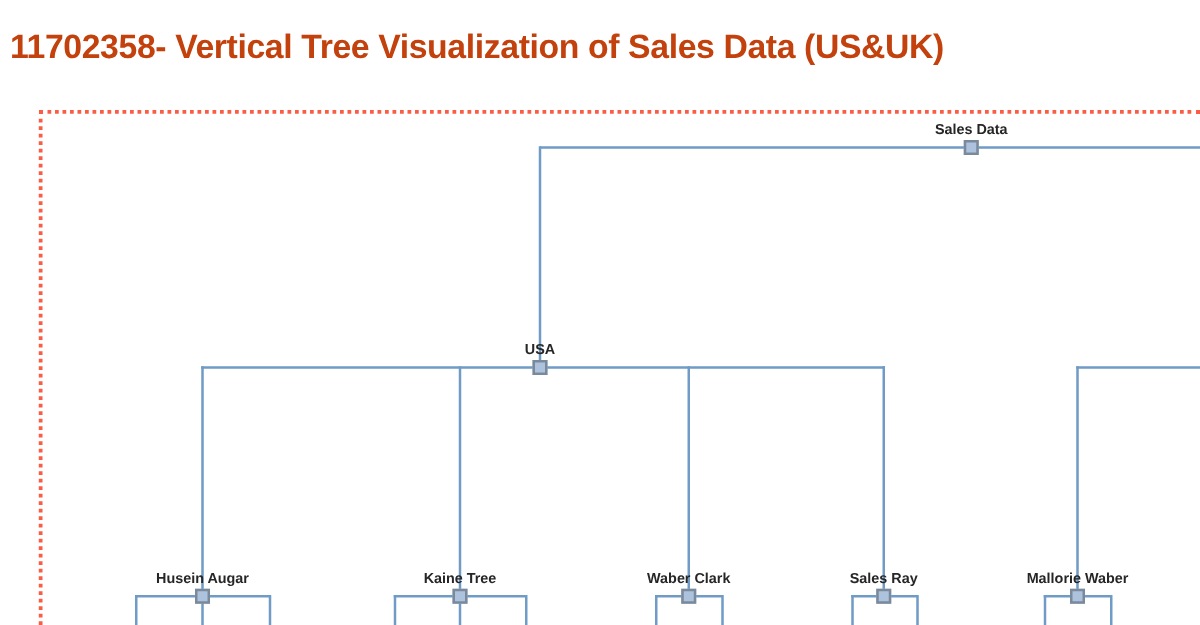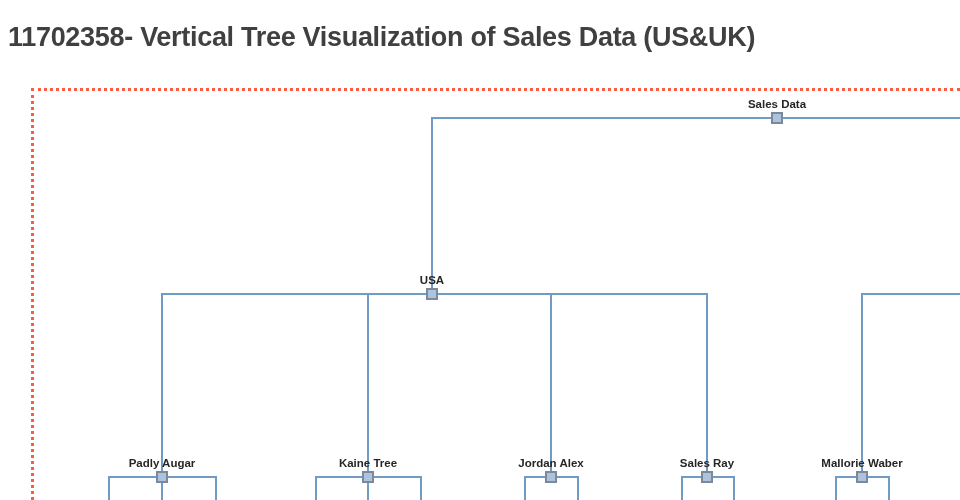--- a/index.html
+++ b/index.html
@@ -15,21 +15,21 @@
     font-family: "Liberation Sans", "DejaVu Sans", sans-serif;
     position: relative;
   }
 
   #page-title {
     position: absolute;
     left: 8px;
     top: 22px;
     font-size: 27px;
     font-weight: bold;
-    color: #404040;
+    color: #c2410c;
     letter-spacing: -0.3px;
     white-space: nowrap;
     font-family: "Liberation Sans", "DejaVu Sans", sans-serif;
   }
 
   
   #slide-frame {
     position: absolute;
     left: 31px;
     top: 88px;
@@ -135,31 +135,31 @@
     <span class="node-label">Sales Data</span>
     <span class="node-marker"></span>
   </div>
 
   <div class="node" style="left:432px; top:294px;">
     <span class="node-label">USA</span>
     <span class="node-marker"></span>
   </div>
 
   <div class="node" style="left:162px; top:477px;">
-    <span class="node-label">Padly Augar</span>
+    <span class="node-label">Husein Augar</span>
     <span class="node-marker"></span>
   </div>
 
   <div class="node" style="left:368px; top:477px;">
     <span class="node-label">Kaine Tree</span>
     <span class="node-marker"></span>
   </div>
 
   <div class="node" style="left:551px; top:477px;">
-    <span class="node-label">Jordan Alex</span>
+    <span class="node-label">Waber Clark</span>
     <span class="node-marker"></span>
   </div>
 
   <div class="node" style="left:707px; top:477px;">
     <span class="node-label">Sales Ray</span>
     <span class="node-marker"></span>
   </div>
 
   <div class="node" style="left:862px; top:477px;">
     <span class="node-label">Mallorie Waber</span>

